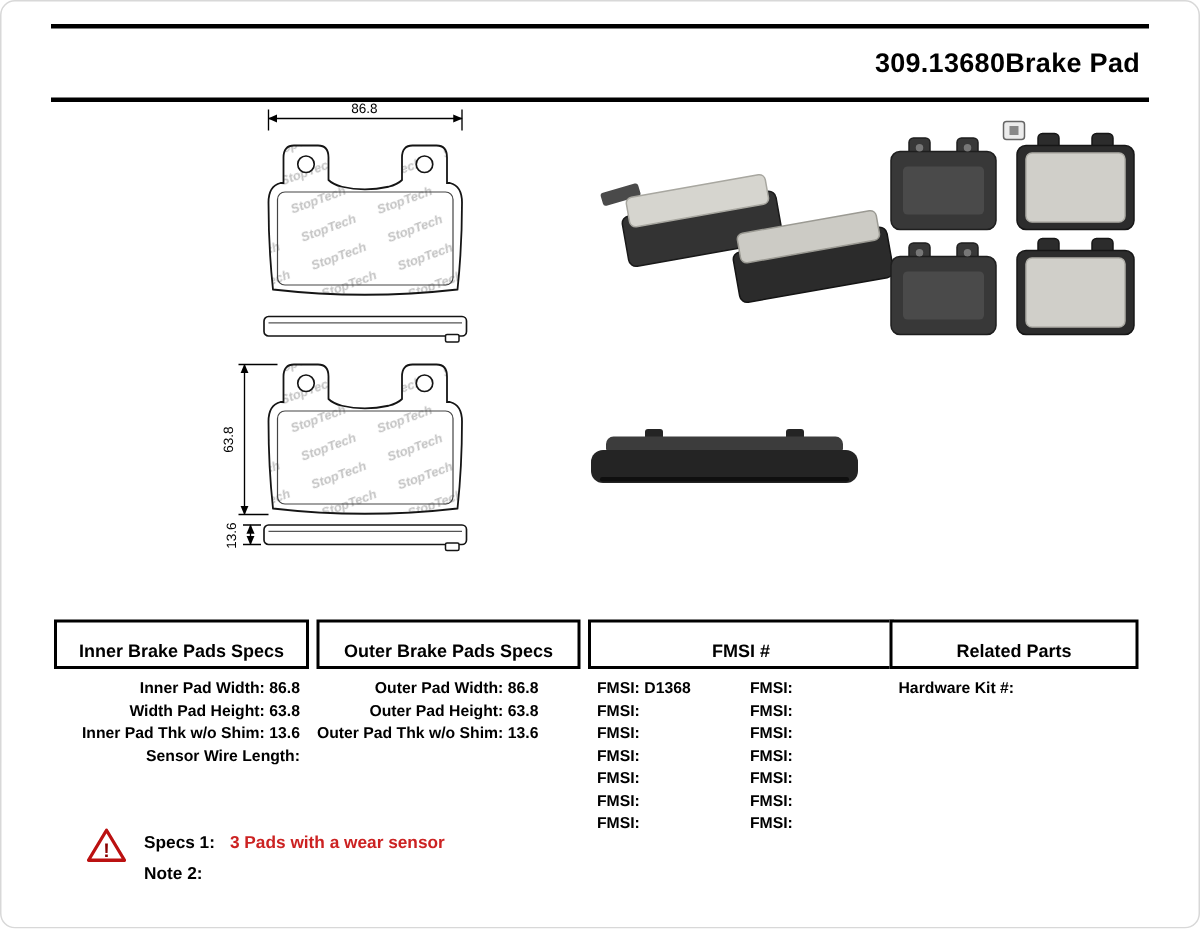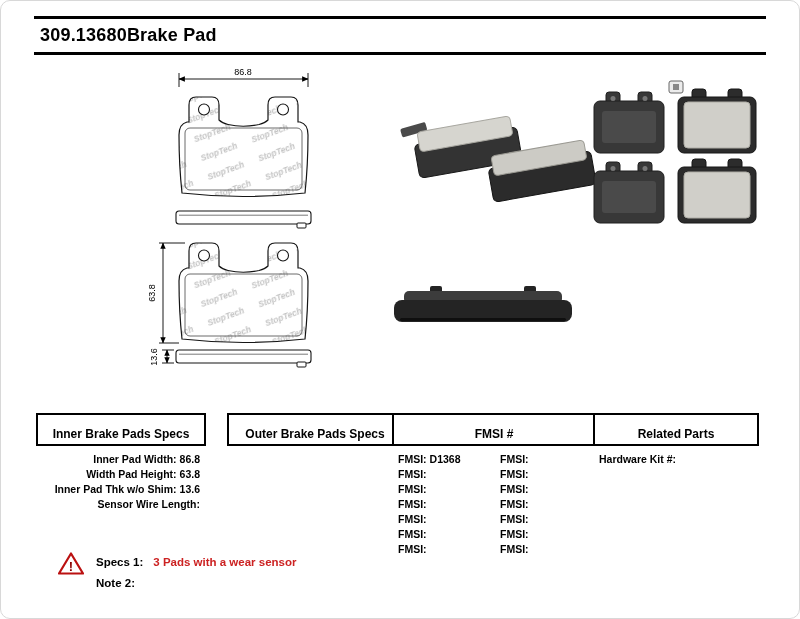--- a/index.html
+++ b/index.html
@@ -4,32 +4,32 @@
 <style>
   * { margin:0; padding:0; box-sizing:border-box; }
   html,body { background:#fff; }
   body { font-family:"Liberation Sans", sans-serif; color:#000; }
   .page {
     position:relative; width:800px; height:619px; background:#fff;
     border:1px solid #d8d8d8; border-radius:10px; overflow:hidden;
   }
   
   .header {
-    position:absolute; left:33px; right:33px; top:15px; height:39px;
+    position:absolute; left:33px; right:33px; top:15px; height:52px;
     border-top:3px solid #000; border-bottom:3px solid #000;
-    display:flex; justify-content:flex-start; align-items:center; padding:2px 6px;
+    display:flex; justify-content:flex-end; align-items:center; padding:2px 6px;
   }
   .part-number, .product-name { font-size:18px; font-weight:bold; letter-spacing:.2px; }
   
   .drawing-svg { position:absolute; left:120px; top:62px; }
   .photos-svg  { position:absolute; left:385px; top:70px; }
   
   .col { position:absolute; top:412px; }
   .col-inner   { left:35px;  width:170px; }
-  .col-outer   { left:226px; width:176px; }
+  .col-outer   { left:210px; width:176px; }
   .col-fmsi    { left:391px; width:204px; }
   .col-related { left:592px; width:166px; }
   .col-header {
     border:2px solid #000; font-weight:bold; font-size:12px; text-align:center;
     padding:12px 0 3px; background:#fff;
   }
   .rows { margin-top:6px; }
   .spec-row { font-size:10.5px; font-weight:bold; line-height:15px; white-space:nowrap; }
   .col-inner .spec-row { text-align:right; padding-right:6px; }
   .col-outer .spec-row { text-align:right; padding-right:28px; }
@@ -163,20 +163,25 @@
     <div class="rows">
       <div class="spec-row"><span>Inner Pad Width:</span><span class="v">86.8</span></div>
       <div class="spec-row"><span>Width Pad Height:</span><span class="v">63.8</span></div>
       <div class="spec-row"><span>Inner Pad Thk w/o Shim:</span><span class="v">13.6</span></div>
       <div class="spec-row"><span>Sensor Wire Length:</span></div>
     </div>
   </div>
 
   <div class="col col-outer">
     <div class="col-header">Outer Brake Pads Specs</div>
+    <div class="rows">
+      <div class="spec-row"><span>Outer Pad Width:</span><span class="v">86.8</span></div>
+      <div class="spec-row"><span>Outer Pad Height:</span><span class="v">63.8</span></div>
+      <div class="spec-row"><span>Outer Pad Thk w/o Shim:</span><span class="v">13.6</span></div>
+    </div>
   </div>
 
   <div class="col col-fmsi">
     <div class="col-header">FMSI #</div>
     <div class="fmsi-cols">
       <div class="fmsi-col">
         <div class="spec-row"><span>FMSI:</span><span class="v">D1368</span></div>
         <div class="spec-row"><span>FMSI:</span></div>
         <div class="spec-row"><span>FMSI:</span></div>
         <div class="spec-row"><span>FMSI:</span></div>

